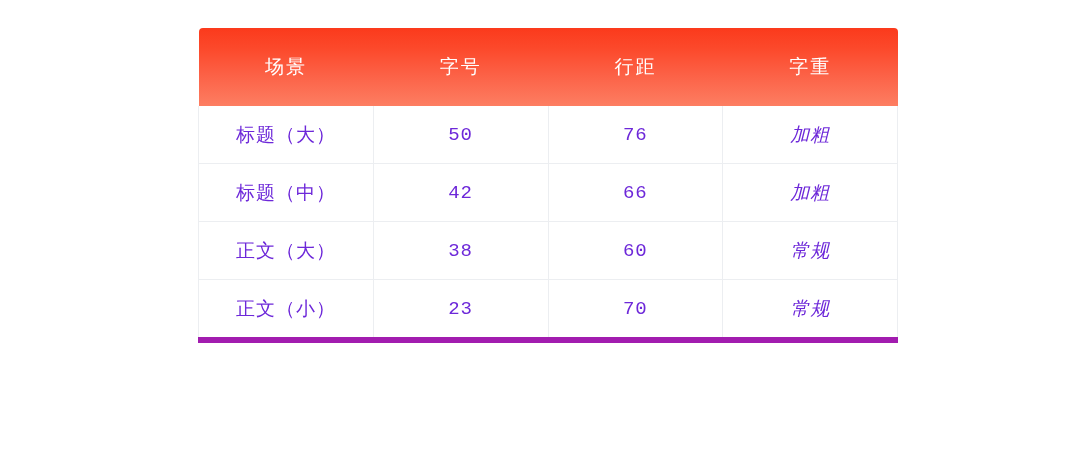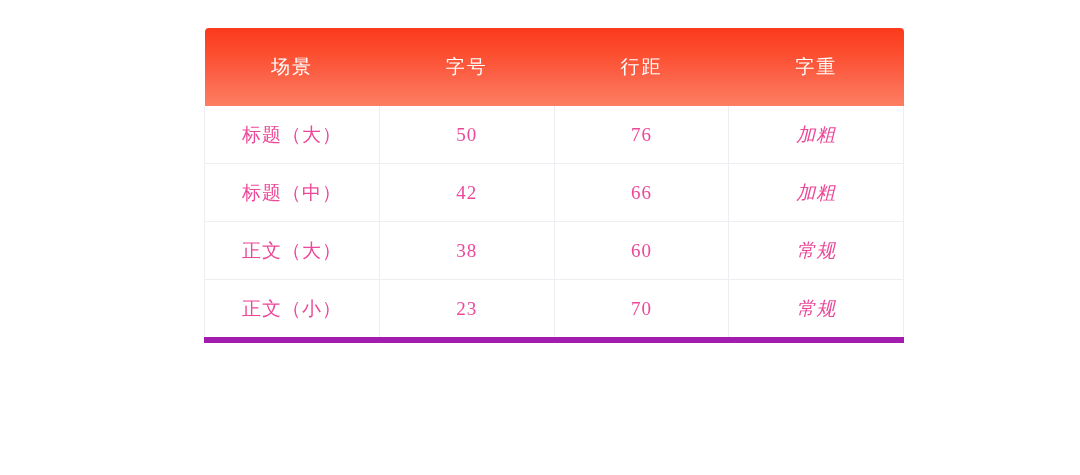--- a/index.html
+++ b/index.html
@@ -16,21 +16,21 @@
 
   .page {
     position: relative;
     width: 1080px;
     height: 475px;
     background: #ffffff;
   }
 
   .spec-table {
     position: absolute;
-    left: 204px;
+    left: 198px;
     top: 28px;
     width: 700px;
     border-collapse: collapse;
     table-layout: fixed;
     background: #ffffff;
   }
 
   .spec-table thead th {
     height: 78px;
     padding: 0;
@@ -55,21 +55,21 @@
   .spec-table thead th.last {
     border-top-right-radius: 4px;
   }
 
   .spec-table tbody td {
     height: 57px;
     padding: 0;
     margin: 12px;
     font-size: 19px;
     letter-spacing: 1px;
-    color: #ec4899;
+    color: #6d28d9;
     text-align: center;
     vertical-align: middle;
     background: #ffffff;
     border-right: 1px solid #eceef1;
     border-bottom: 1px solid #eceef1;
   }
 
   .spec-table tbody td.col-last {
     border-right: 1px solid #eceef1;
     font-style: italic;
@@ -77,21 +77,21 @@
 
   .spec-table tbody tr td.col-first {
     border-left: 1px solid #eceef1;
   }
 
   .spec-table tbody tr:last-child td {
     border-bottom: 6px solid #a21caf;
   }
 
   .num-cell {
-    font-family: Liberation Serif, serif;
+    font-family: Liberation Mono, monospace;
     letter-spacing: 0px;
   }
 
   .cn-cell {
     font-family: "DejaVu Sans", "Liberation Sans", sans-serif;
   }
 </style>
 </head>
 <body>
 

